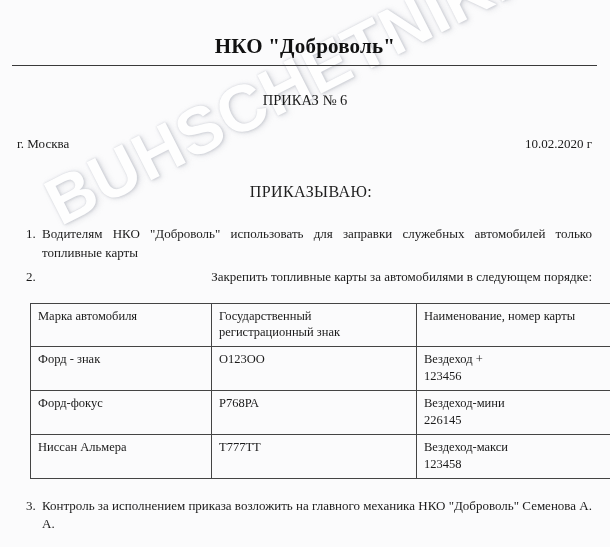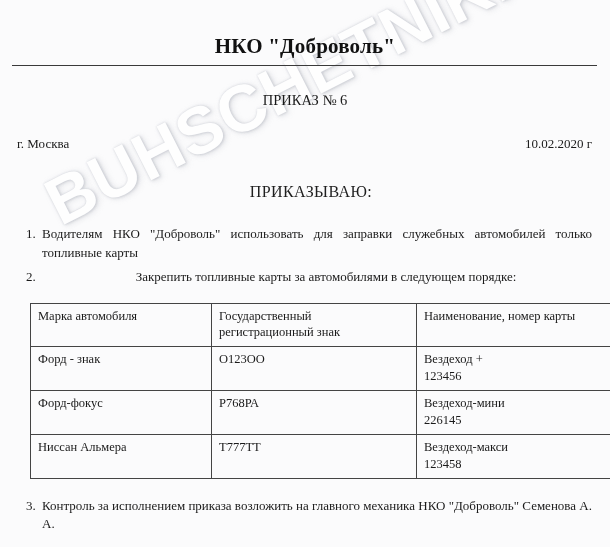--- a/index.html
+++ b/index.html
@@ -129,21 +129,21 @@
     text-align: left;
     padding-left: 8px;
     box-sizing: border-box;
   }
   .clause-body {
     flex: 1 1 auto;
     text-align: justify;
     text-justify: inter-word;
   }
   .clause-body.nojustify {
-    text-align: center;
+    text-align: right;
     margin-left: 18px;
   }
 
   
   .table-wrap {
     padding: 16px 0 0 0;
   }
   table.cards {
     border-collapse: collapse;
     width: 543px;

